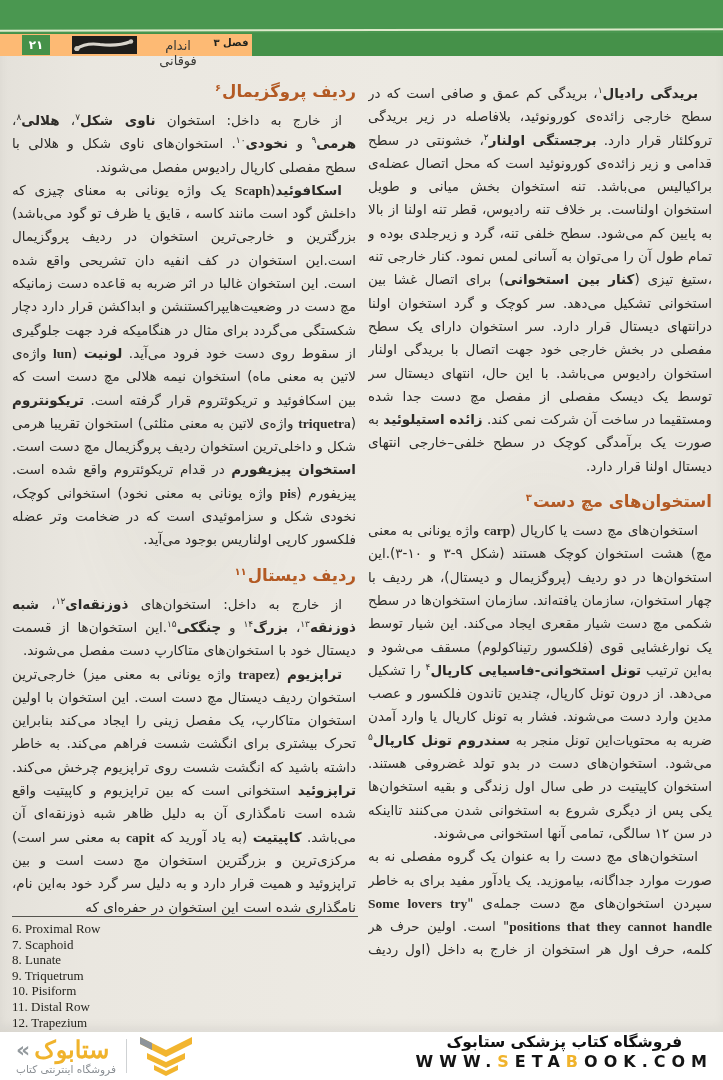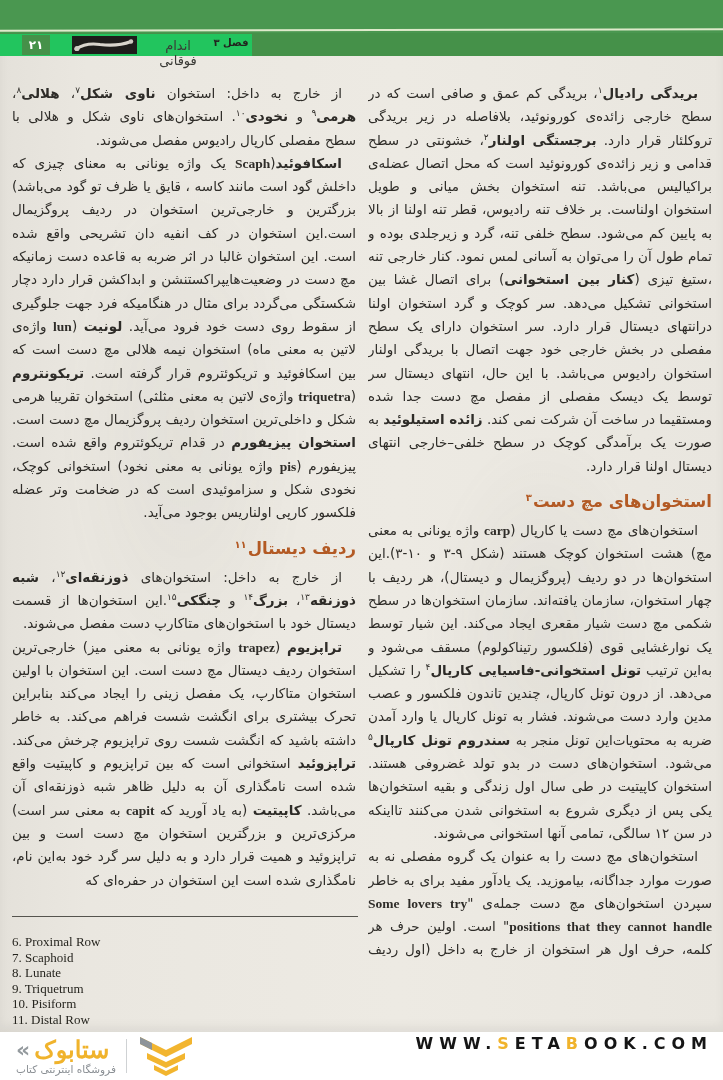--- a/index.html
+++ b/index.html
@@ -23,42 +23,42 @@
     direction:rtl;
   }
   .ghost{position:absolute;border-radius:50%;filter:blur(6px);pointer-events:none;}
   .g1{top:430px;right:60px;width:240px;height:420px;background:radial-gradient(ellipse,rgba(110,110,100,0.07),transparent 70%);}
   .g2{top:170px;left:60px;width:250px;height:520px;background:radial-gradient(ellipse,rgba(110,110,100,0.06),transparent 70%);}
 
   
   .header{position:absolute;top:0;left:0;width:723px;height:56px;background:var(--green);}
   .header::after{content:"";position:absolute;top:33px;left:0;right:0;height:23px;background:var(--green-dark);}
   .header-line{position:absolute;top:29px;left:0;width:723px;height:2px;background:#eef3d8;opacity:.9;transform:rotate(-.12deg);z-index:1;}
-  .chapter-strip{position:absolute;top:34px;left:0;width:252px;height:22px;background:#22c55e;z-index:2;}
+  .chapter-strip{position:absolute;top:34px;left:0;width:252px;height:22px;background:#fdba74;z-index:2;}
   .page-num-box{position:absolute;left:22px;top:1px;width:28px;height:20px;background:var(--green-dark);color:#fff;
     font-size:12px;font-weight:bold;display:flex;align-items:center;justify-content:center;direction:rtl;}
   .bone-img{position:absolute;left:72px;top:2px;width:65px;height:18px;display:block;}
   .section-label{position:absolute;left:147px;top:4px;width:62px;font-size:13px;color:#3a3a36;text-align:center;direction:rtl;}
   .chapter-label{position:absolute;left:212px;top:3px;width:38px;font-size:10px;font-weight:bold;color:#22241f;text-align:center;direction:rtl;}
 
   
   .col{position:absolute;top:82px;width:344px;color:var(--ink);}
   .col-right{right:11px;height:878px;overflow:hidden;}
   .col-left{right:368px;}  
   .col-left{right:auto;left:12px;height:834px;overflow:hidden;}
   .body-p{font-size:13.5px;line-height:23.3px;text-align:justify;text-indent:14px;direction:rtl;}
   .run{white-space:pre-wrap;}
   .b{font-weight:bold;}
   .en{font-family:"Liberation Serif",serif;direction:ltr;unicode-bidi:embed;}
   .sup{font-size:9px;vertical-align:5px;line-height:0;}
   .h-orange{font-size:16.5px;font-weight:bold;color:var(--orange);margin:14px 0 8px;direction:rtl;}
   .h-first{margin-top:0;}
   .hsup{font-size:10px;vertical-align:6px;margin-right:1px;}
   .fn{font-family:"Liberation Serif",serif;font-size:13px;line-height:15.6px;color:#26251f;direction:ltr;text-align:left;}
-  .footnotes-left{position:absolute;top:916px;left:12px;width:346px;border-top:1.3px solid #55544e;padding-top:17px;direction:ltr;}
+  .footnotes-left{position:absolute;top:916px;left:12px;width:346px;border-top:1.3px solid #55544e;padding-top:4px;direction:ltr;}
 
   
   .footer{position:absolute;bottom:0;left:0;width:723px;height:48px;background:#fff;}
   .footer-text{position:absolute;right:10px;top:1px;text-align:center;direction:rtl;}
   .store-line{font-size:15.5px;font-weight:600;color:#121212;letter-spacing:.2px;}
   .url-line{direction:ltr;font-size:16px;font-weight:bold;color:#151515;letter-spacing:6px;margin-top:1px;font-family:"DejaVu Sans",sans-serif;}
   .accent{color:var(--accent);}
   .logo{position:absolute;left:16px;top:3px;height:42px;display:flex;flex-direction:row;align-items:center;direction:ltr;}
   .logo-word-wrap{text-align:center;}
   .logo-row{display:flex;align-items:center;gap:4px;direction:ltr;}
@@ -93,20 +93,21 @@
 
   <div class="col col-right">
     <p class="body-p"><span class="run b">بریدگی رادیال</span><span class="run sup">۱</span><span class="run">، بریدگی کم عمق و صافی است که در سطح خارجی زائده‌ی کورونوئید، بلافاصله در زیر بریدگی تروکلئار قرار دارد. </span><span class="run b">برجستگی اولنار</span><span class="run sup">۲</span><span class="run">، خشونتی در سطح قدامی و زیر زائده‌ی کورونوئید است که محل اتصال عضله‌ی براکیالیس می‌باشد. تنه استخوان بخش میانی و طویل استخوان اولناست. بر خلاف تنه رادیوس، قطر تنه اولنا از بالا به پایین کم می‌شود. سطح خلفی تنه، گرد و زیرجلدی بوده و تمام طول آن را می‌توان به آسانی لمس نمود. کنار خارجی تنه ،ستیغ تیزی (</span><span class="run b">کنار بین استخوانی</span><span class="run">) برای اتصال غشا بین استخوانی تشکیل می‌دهد. سر کوچک و گرد استخوان اولنا درانتهای دیستال قرار دارد. سر استخوان دارای یک سطح مفصلی در بخش خارجی خود جهت اتصال با بریدگی اولنار استخوان رادیوس می‌باشد. با این حال، انتهای دیستال سر توسط یک دیسک مفصلی از مفصل مچ دست جدا شده ومستقیما در ساخت آن شرکت نمی کند. </span><span class="run b">زائده استیلوئید</span><span class="run"> به صورت یک برآمدگی کوچک در سطح خلفی–خارجی انتهای دیستال اولنا قرار دارد.</span></p>
     <h2 class="h-orange"><span>استخوان‌های مچ دست</span><span class="hsup">۳</span></h2>
     <p class="body-p"><span class="run">استخوان‌های مچ دست یا کارپال (</span><span class="run b en">carp</span><span class="run"> واژه یونانی به معنی مچ) هشت استخوان کوچک هستند (شکل ۹-۳ و ۱۰-۳).این استخوان‌ها در دو ردیف (پروگزیمال و دیستال)، هر ردیف با چهار استخوان، سازمان یافته‌اند. سازمان استخوان‌ها در سطح شکمی مچ دست شیار مقعری ایجاد می‌کند. این شیار توسط یک نوارغشایی قوی (فلکسور رتیناکولوم) مسقف می‌شود و به‌این ترتیب </span><span class="run b">تونل استخوانی-فاسیایی کارپال</span><span class="run sup">۴</span><span class="run"> را تشکیل می‌دهد. از درون تونل کارپال، چندین تاندون فلکسور و عصب مدین وارد دست می‌شوند. فشار به تونل کارپال یا وارد آمدن ضربه به محتویات‌این تونل منجر به </span><span class="run b">سندروم تونل کارپال</span><span class="run sup">۵</span><span class="run"> می‌شود. استخوان‌های دست در بدو تولد غضروفی هستند. استخوان کاپیتیت در طی سال اول زندگی و بقیه استخوان‌ها یکی پس از دیگری شروع به استخوانی شدن می‌کنند تااینکه در سن ۱۲ سالگی، تمامی آنها استخوانی می‌شوند.</span></p>
     <p class="body-p"><span class="run">استخوان‌های مچ دست را به عنوان یک گروه مفصلی نه به صورت موارد جداگانه، بیاموزید. یک یادآور مفید برای به خاطر سپردن استخوان‌های مچ دست جمله‌ی "</span><span class="run b en">Some lovers try positions that they cannot handle</span><span class="run">" است. اولین حرف هر کلمه، حرف اول هر استخوان از خارج به داخل (اول ردیف پروگزیمال) است.</span></p>
 
   </div>
 
   <div class="col col-left">
+    <h2 class="h-orange h-first"><span>ردیف پروگزیمال</span><span class="hsup">۶</span></h2>
     <p class="body-p"><span class="run">از خارج به داخل: استخوان </span><span class="run b">ناوی شکل</span><span class="run sup">۷</span><span class="run">، </span><span class="run b">هلالی</span><span class="run sup">۸</span><span class="run">، </span><span class="run b">هرمی</span><span class="run sup">۹</span><span class="run"> و </span><span class="run b">نخودی</span><span class="run sup">۱۰</span><span class="run">. استخوان‌های ناوی شکل و هلالی با سطح مفصلی کارپال رادیوس مفصل می‌شوند.</span></p>
     <p class="body-p"><span class="run b">اسکافوئید</span><span class="run">(</span><span class="run b en">Scaph</span><span class="run"> یک واژه یونانی به معنای چیزی که داخلش گود است مانند کاسه ، قایق یا ظرف تو گود می‌باشد) بزرگترین و خارجی‌ترین استخوان در ردیف پروگزیمال است.این استخوان در کف انفیه دان تشریحی واقع شده است. این استخوان غالبا در اثر ضربه به قاعده دست زمانیکه مچ دست در وضعیت‌هایپراکستنشن و ابداکشن قرار دارد دچار شکستگی می‌گردد برای مثال در هنگامیکه فرد جهت جلوگیری از سقوط روی دست خود فرود می‌آید. </span><span class="run b">لونیت</span><span class="run"> (</span><span class="run b en">lun</span><span class="run"> واژه‌ی لاتین به معنی ماه) استخوان نیمه هلالی مچ دست است که بین اسکافوئید و تریکوئتروم قرار گرفته است. </span><span class="run b">تریکونتروم</span><span class="run"> (</span><span class="run b en">triquetra</span><span class="run"> واژه‌ی لاتین به معنی مثلثی) استخوان تقریبا هرمی شکل و داخلی‌ترین استخوان ردیف پروگزیمال مچ دست است. </span><span class="run b">استخوان پیزیفورم</span><span class="run"> در قدام تریکوئتروم واقع شده است. پیزیفورم (</span><span class="run b en">pis</span><span class="run"> واژه یونانی به معنی نخود) استخوانی کوچک، نخودی شکل و سزاموئیدی است که در ضخامت وتر عضله فلکسور کارپی اولناریس بوجود می‌آید.</span></p>
     <h2 class="h-orange"><span>ردیف دیستال</span><span class="hsup">۱۱</span></h2>
     <p class="body-p"><span class="run">از خارج به داخل: استخوان‌های </span><span class="run b">ذوزنقه‌ای</span><span class="run sup">۱۲</span><span class="run">، </span><span class="run b">شبه ذوزنقه</span><span class="run sup">۱۳</span><span class="run">، </span><span class="run b">بزرگ</span><span class="run sup">۱۴</span><span class="run"> و </span><span class="run b">چنگکی</span><span class="run sup">۱۵</span><span class="run">.این استخوان‌ها از قسمت دیستال خود با استخوان‌های متاکارپ دست مفصل می‌شوند.</span></p>
     <p class="body-p"><span class="run b">تراپزیوم</span><span class="run"> (</span><span class="run b en">trapez</span><span class="run"> واژه یونانی به معنی میز) خارجی‌ترین استخوان ردیف دیستال مچ دست است. این استخوان با اولین استخوان متاکارپ، یک مفصل زینی را ایجاد می‌کند بنابراین تحرک بیشتری برای انگشت شست فراهم می‌کند. به خاطر داشته باشید که انگشت شست روی تراپزیوم چرخش می‌کند. </span><span class="run b">تراپزوئید</span><span class="run"> استخوانی است که بین تراپزیوم و کاپیتیت واقع شده است نامگذاری آن به دلیل ظاهر شبه ذوزنقه‌ای آن می‌باشد. </span><span class="run b">کاپیتیت</span><span class="run"> (به یاد آورید که </span><span class="run b en">capit</span><span class="run"> به معنی سر است) مرکزی‌ترین و بزرگترین استخوان مچ دست است و بین تراپزوئید و همیت قرار دارد و به دلیل سر گرد خود به‌این نام، نامگذاری شده است این استخوان در حفره‌ای که</span></p>
   </div>
 
   <div class="footnotes-left">
     <div class="fn">6. Proximal Row</div>
     <div class="fn">7. Scaphoid</div>
@@ -129,15 +130,16 @@
     </div>
     <div class="logo-divider"></div>
     <svg width="58" height="40" viewBox="0 0 58 40">
       <polygon points="3,1 29,14 55,1 55,8 29,21 3,8" fill="#f2b52f"></polygon>
       <polygon points="3,1 15,7 15,14 3,8" fill="#8d9499"></polygon>
       <polygon points="10,17 29,26 48,17 48,23 29,32 10,23" fill="#f2b52f"></polygon>
       <polygon points="17,29 29,35 41,29 41,34 29,40 17,34" fill="#f2b52f"></polygon>
     </svg>
   </div>
   <div class="footer-text">
+    <div class="store-line">فروشگاه کتاب پزشکی ستابوک</div>
     <div class="url-line"><span class="run">WWW.</span><span class="run accent">S</span><span class="run">ETA</span><span class="run accent">B</span><span class="run">OOK.COM</span></div>
   </div>
 </div>
 
 </body></html>

